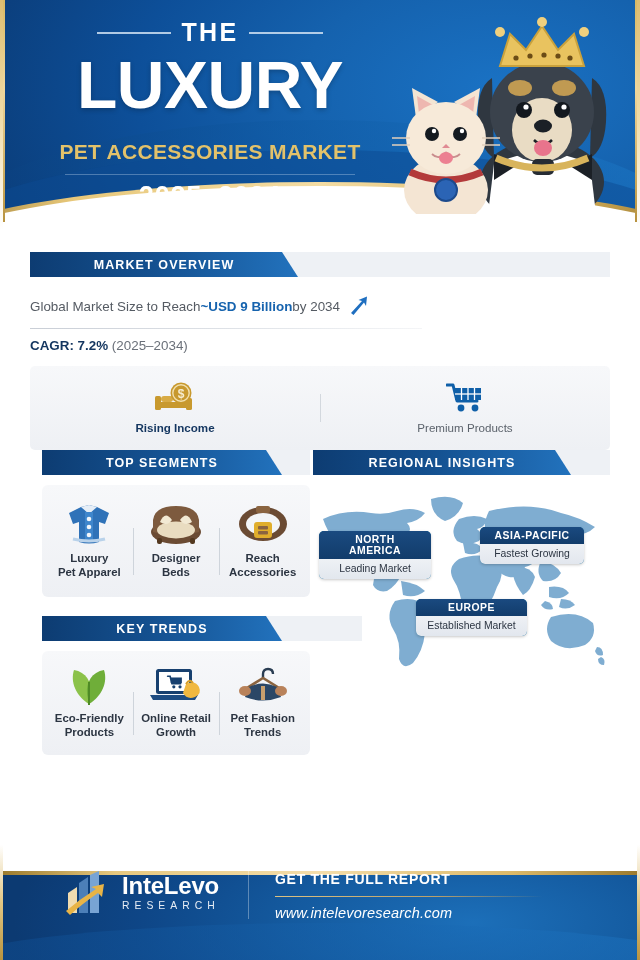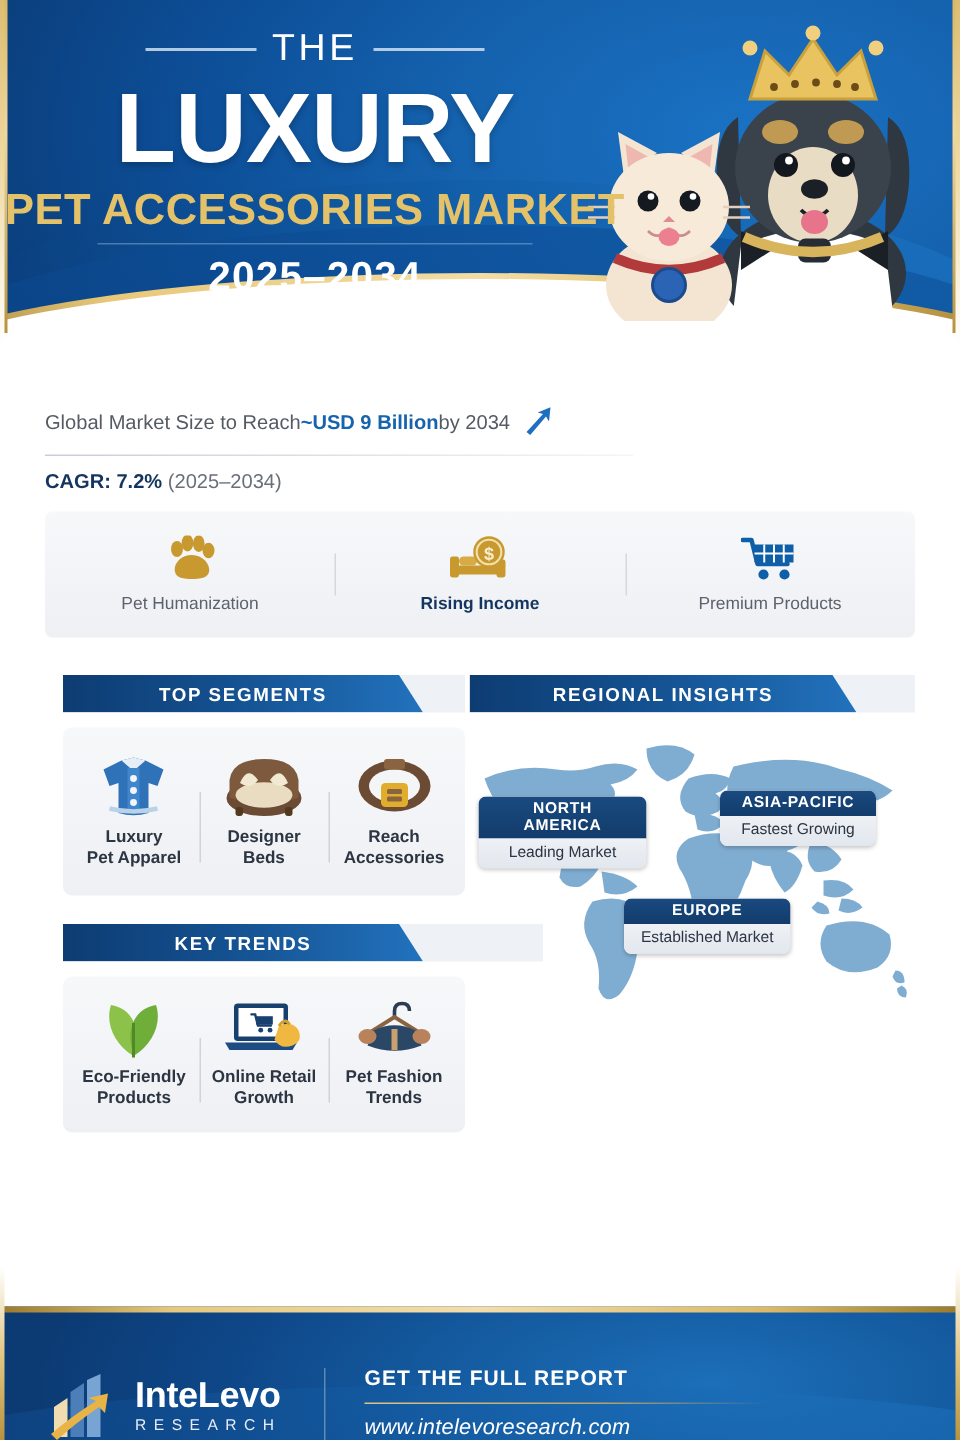--- a/index.html
+++ b/index.html
@@ -51,30 +51,30 @@
   }
   .hdr-gold-edge-l { left:0; }
   .hdr-gold-edge-r { right:0; }
 
   .title-block {
     position:absolute; left:0; top:18px; width:420px; text-align:center; z-index:6;
   }
   .the-row { display:flex; align-items:center; justify-content:center; gap:10px; }
   .the-row .rule { height:2px; width:74px; background:#cfe0f2; opacity:.85; }
   .the-word {
-    color:#ffffff; font-size:25px; font-weight:normal; letter-spacing:2.4px;
+    color:#ffffff; font-size:25px; font-weight:bold; letter-spacing:2.4px;
   }
   .luxury-word {
     color:#ffffff; font-size:66px; font-weight:bold; letter-spacing:-0.5px;
     line-height:72px; margin-top:2px;
     text-shadow:0 2px 5px rgba(0,0,0,.22);
   }
   .subtitle-word {
-    color:#e3c26a; font-size:29px; font-weight:bold; letter-spacing:.3px;
-    line-height:30px; margin-top:4px;
+    color:#e3c26a; font-size:21px; font-weight:bold; letter-spacing:.3px;
+    line-height:30px; margin-top:16px;
   }
   .sub-rule { height:1px; width:290px; margin:7px auto 0; background:rgba(200,220,240,.35); }
   .years-word {
     color:#ffffff; font-size:27px; font-weight:bold; letter-spacing:.8px; margin-top:6px;
   }
 
   
   .pets { position:absolute; right:6px; bottom:8px; width:260px; height:200px; z-index:5; }
 
   
@@ -131,21 +131,21 @@
     content:""; position:absolute; left:0; top:26px; bottom:4px; width:1px; background:#ced4db;
   }
   .mini-label { font-size:11.4px; line-height:13.6px; color:#2c3542; text-align:center; font-weight:bold; }
 
   
   .map-wrap { position:relative; margin-top:10px; width:297px; height:196px; }
   .map-wrap svg.worldmap { position:absolute; left:0; top:0; }
   .badge {
     position:absolute; border-radius:5px; overflow:hidden;
     box-shadow:0 1px 3px rgba(0,0,0,.22);
-    background:#e5e5e5;
+    background:#0369a1;
   }
   .badge .bhead {
     background:linear-gradient(180deg,#1a4a80 0%, #123c6b 100%);
     color:#ffffff; font-size:10.4px; font-weight:bold; letter-spacing:.5px;
     text-align:center; padding:3px 9px 3px;
   }
   .badge .bbody {
     color:#2c3542; font-size:10.4px; text-align:center; padding:4px 9px 5px;
     background:linear-gradient(180deg,#eef1f5,#e2e7ee);
   }
@@ -163,21 +163,21 @@
   .foot-gold {
     position:absolute; left:0; top:0; width:640px; height:4px;
     background:linear-gradient(90deg,#9b7a2c 0%, #e6c87f 18%, #f4ddaa 50%, #dcb969 80%, #9b7a2c 100%);
   }
   .foot-wave {
     position:absolute; left:-70px; top:52px; width:800px; height:120px;
     border-radius:50% / 40%;
     background:linear-gradient(90deg,#0e4a8e,#1f7ac8);
     opacity:.45;
   }
-  .foot-inner { position:absolute; inset:0; display:flex; align-items:flex-end; }
+  .foot-inner { position:absolute; inset:0; display:flex; align-items:flex-start;margin-left:32px; }
   .logo-box { width:210px; display:flex; align-items:center; gap:8px; padding-left:32px; }
   .logo-text { display:flex; flex-direction:column; line-height:1; }
   .logo-name { color:#ffffff; font-size:24px; font-weight:bold; letter-spacing:-.2px; }
   .logo-sub { color:#e7edf5; font-size:10.4px; letter-spacing:5px; margin-top:3px; }
   .foot-div { width:1px; height:48px; background:rgba(255,255,255,.32); margin-left:6px; }
   .foot-cta { padding-left:26px; }
   .cta-title { color:#ffffff; font-size:14px; font-weight:bold; letter-spacing:.7px; }
   .cta-rule { height:1px; width:268px; margin:9px 0 8px;
               background:linear-gradient(90deg,#d9bd74,#c3a濃); }
   .cta-rule { background:linear-gradient(90deg,#dcc283 0%, #b9a06a 60%, rgba(185,160,106,0) 100%); }
@@ -270,47 +270,42 @@
 
     <div class="hdr-curve-gold"></div>
     <div class="hdr-curve-white"></div>
     <div class="hdr-gold-edge-l"></div>
     <div class="hdr-gold-edge-r"></div>
   </div>
 
   <div class="body-area">
 
     <div class="mo-wrap">
+      <div class="ribbon-track" style="width:580px;">
+        <div class="ribbon" style="width:268px;">
+          <span>MARKET OVERVIEW</span>
+        </div>
+      </div>
 
       <div class="mo-line">
         <span>Global Market Size to Reach </span>
         <b>~USD 9 Billion</b>
         <span> by 2034</span>
         <span class="arrow-up">
           <svg width="22" height="22" viewBox="0 0 22 22">
             <path d="M4 19 L15 7 L11.5 6 L20 2.5 L19 12 L17 8.6 L6.5 21 Z" fill="#1f6fc0"></path>
           </svg>
         </span>
       </div>
       <div class="mo-hr"></div>
       <div class="mo-cagr">
         <b>CAGR: 7.2%</b><span> (2025–2034)</span>
       </div>
 
       <div class="tri-panel">
-        <div class="tri-cell">
-          <svg width="34" height="32" viewBox="0 0 34 32">
-            <ellipse cx="8" cy="9" rx="4" ry="5.4" fill="#c8992e"></ellipse>
-            <ellipse cx="15" cy="5" rx="3.9" ry="5.6" fill="#c8992e"></ellipse>
-            <ellipse cx="22.5" cy="5.4" rx="3.9" ry="5.6" fill="#c8992e"></ellipse>
-            <ellipse cx="29" cy="10" rx="4" ry="5.2" fill="#c8992e"></ellipse>
-            <path d="M18 13 c7 0 12 6 11.5 10.5 C29 28.5 23 29 18 29 c-5 0 -11 -.5 -11.5 -5.5 C6 18 11 13 18 13 z" fill="#c8992e"></path>
-          </svg>
-          <div class="tri-label">Pet Humanization</div>
-        </div>
         <div class="tri-cell">
           <svg width="44" height="32" viewBox="0 0 44 32">
             <rect x="2" y="14" width="6" height="14" rx="1.6" fill="#c8992e"></rect>
             <rect x="2" y="20" width="36" height="6" rx="2" fill="#c8992e"></rect>
             <rect x="33" y="16" width="6" height="12" rx="1.6" fill="#c8992e"></rect>
             <rect x="8" y="14" width="12" height="6" rx="3" fill="#d8ab45"></rect>
             <circle cx="28" cy="11" r="10.5" fill="#c8992e"></circle>
             <circle cx="28" cy="11" r="8.2" fill="none" stroke="#f2e0ae" stroke-width="1.4"></circle>
             <text x="28" y="16" font-size="12" font-weight="bold" text-anchor="middle" fill="#f7edd0" font-family="'Liberation Sans',sans-serif">$</text>
           </svg>

